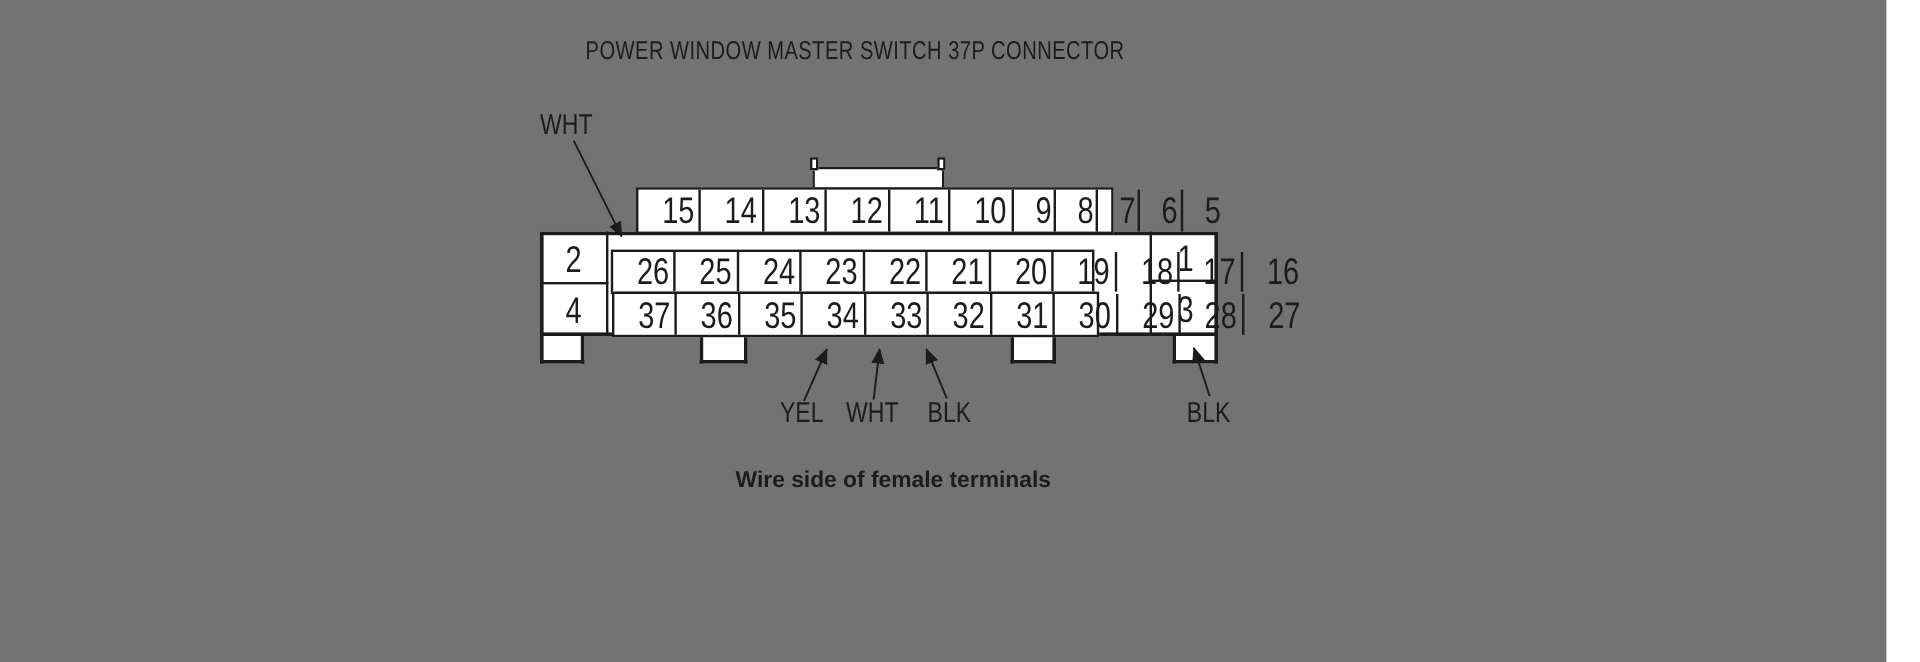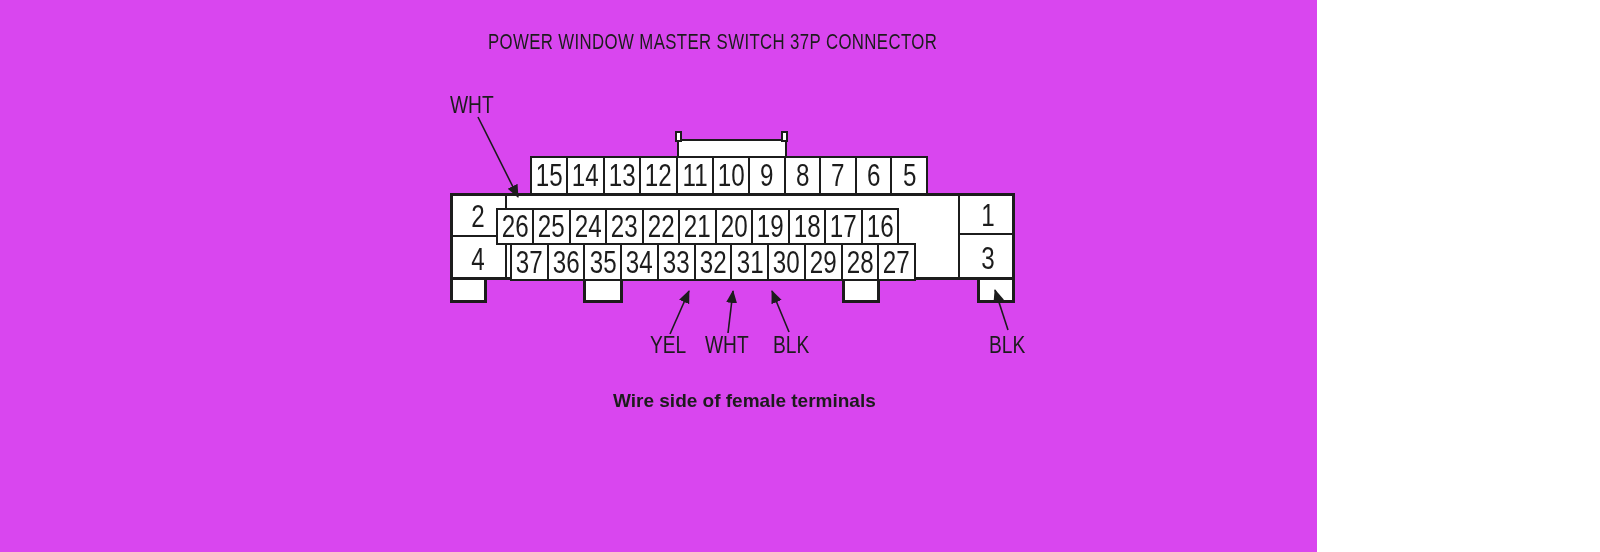--- a/index.html
+++ b/index.html
@@ -1,17 +1,17 @@
 <!DOCTYPE html>
 <html><head>
 <meta charset="utf-8">
 <style>
   html,body{margin:0;padding:0;}
   body{background:#fff;font-family:"Liberation Sans","DejaVu Sans",sans-serif;}
-  #canvas{position:relative;width:1317px;height:552px;background:#d946ef;overflow:hidden;}
+  #canvas{position:relative;width:1572px;height:552px;background:#737373;overflow:hidden;}
   .abs{position:absolute;}
   
   .title{
     left:488px;top:30px;
     font-size:21.5px;color:#1c1c1c;white-space:nowrap;
     letter-spacing:0.5px;
     transform:scaleX(0.78);transform-origin:left top;
   }
   
   .body-box{
@@ -26,25 +26,25 @@
   .handle-nub{
     width:7px;height:11px;top:131px;
     border:2px solid #1c1c1c;background:#fff;box-sizing:border-box;z-index:2;
   }
   
   .pin-row{
     display:flex;box-sizing:border-box;
     border:2px solid #1c1c1c;background:#fff;z-index:3;
   }
   .row-top{left:530px;top:156px;width:398px;height:39px;}
-  .row-middle{left:496px;top:208px;width:403px;height:37px;text-align:center;}
+  .row-middle{left:509px;top:208px;width:403px;height:37px;text-align:center;}
   .row-bottom{left:510px;top:243px;width:406px;height:38px;}
   .pin-cell{
     flex:1;display:flex;align-items:center;justify-content:center;
-    border-left:2px solid #1c1c1c;box-sizing:border-box;
+    border-left:2px solid #1c1c1c;box-sizing:border-box;padding-left:16px;
   }
   .pin-cell:first-child{border-left:none;}
   .num{
     font-size:31px;color:#1c1c1c;line-height:1;
     transform:scaleX(0.78);transform-origin:center center;
     display:inline-block;white-space:nowrap;
   }
   
   .side-num{
     font-size:31px;color:#1c1c1c;line-height:1;z-index:4;

